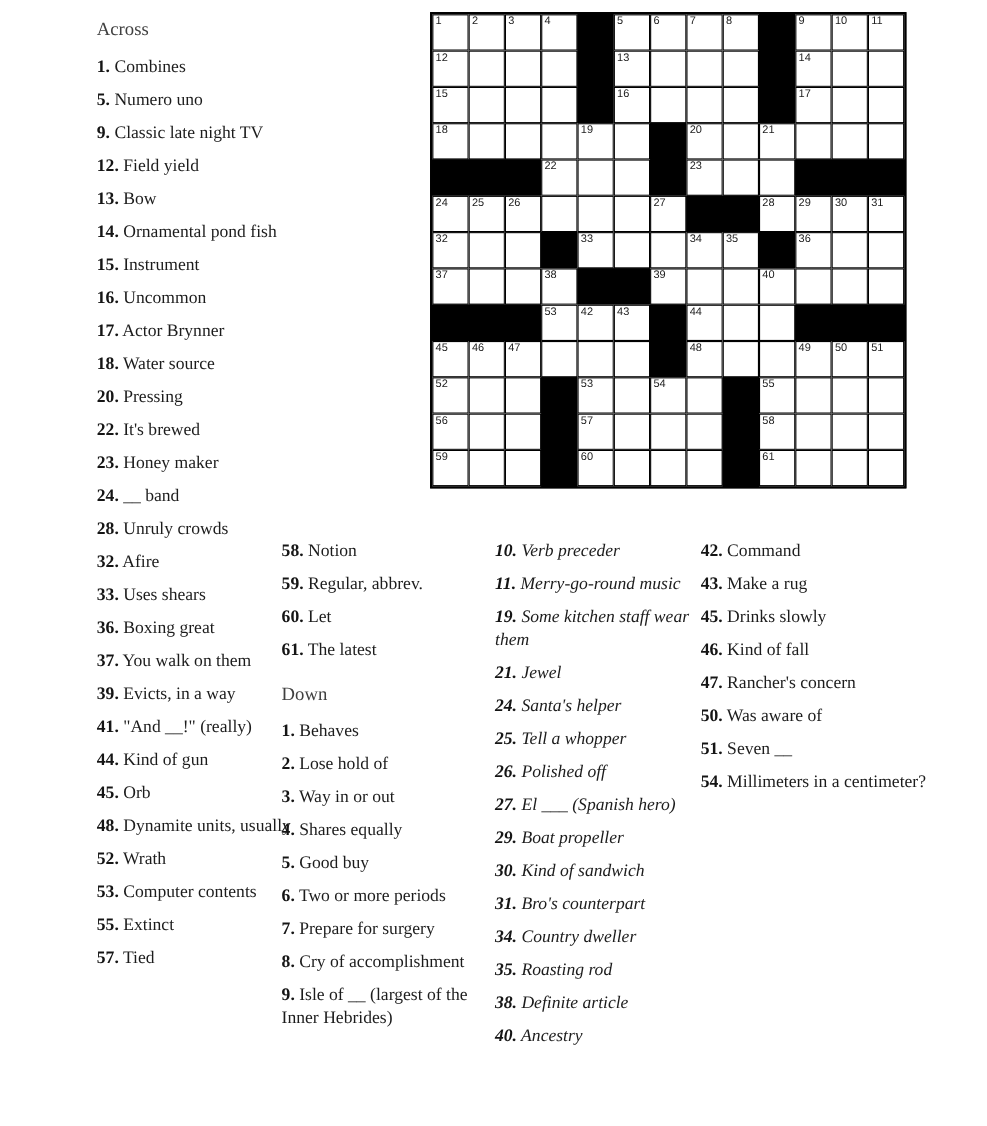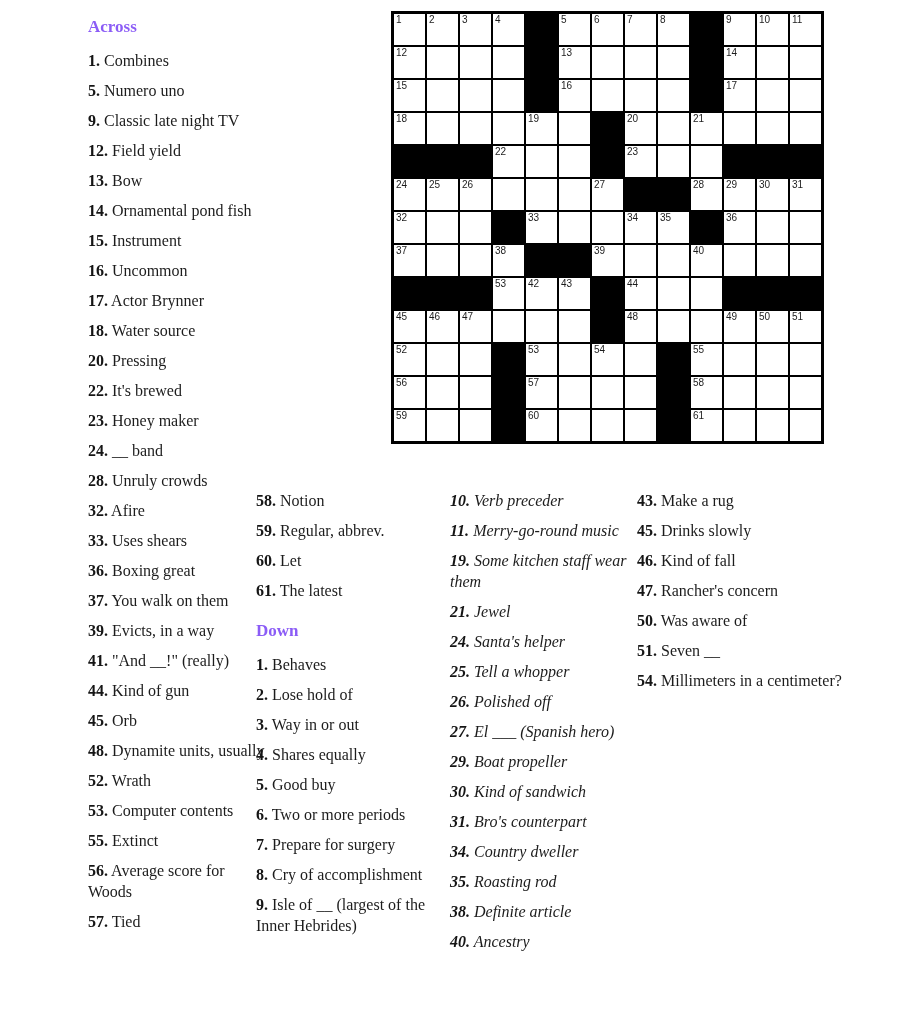--- a/index.html
+++ b/index.html
@@ -13,24 +13,24 @@
     overflow: hidden;
   }
   .clue-col { position: absolute; }
   #col1 { left: 88px;  top: 16px;  width: 178px; }
   #col2 { left: 256px; top: 490px; width: 170px; }
   #col3 { left: 450px; top: 490px; width: 196px; font-style: italic; }
   #col4 { left: 637px; top: 490px; width: 232px; }
 
   .section-header {
     font-size: 17px;
-    font-weight: bold;
+    font-weight: normal;
     line-height: 21px;
     margin-bottom: 13px;
-    color: #8b5cf6;
+    color: #404040;
   }
   .down-header { margin-top: 19px; }
 
   .clue {
     font-size: 16px;
     line-height: 21px;
     margin-bottom: 9px;
   }
   .clue b { font-weight: bold; color: #151515; }
 
@@ -383,21 +383,20 @@
         <div class="clue"><b>36.</b><span> Boxing great</span></div>
         <div class="clue"><b>37.</b><span> You walk on them</span></div>
         <div class="clue"><b>39.</b><span> Evicts, in a way</span></div>
         <div class="clue"><b>41.</b><span> "And __!" (really)</span></div>
         <div class="clue"><b>44.</b><span> Kind of gun</span></div>
         <div class="clue"><b>45.</b><span> Orb</span></div>
         <div class="clue"><b>48.</b><span> Dynamite units, usually</span></div>
         <div class="clue"><b>52.</b><span> Wrath</span></div>
         <div class="clue"><b>53.</b><span> Computer contents</span></div>
         <div class="clue"><b>55.</b><span> Extinct</span></div>
-        <div class="clue"><b>56.</b><span> Average score for Woods</span></div>
         <div class="clue"><b>57.</b><span> Tied</span></div>
       </div>
   </div>
 
   <div class="clue-col" id="col2">
     <div>
         <div class="clue"><b>58.</b><span> Notion</span></div>
         <div class="clue"><b>59.</b><span> Regular, abbrev.</span></div>
         <div class="clue"><b>60.</b><span> Let</span></div>
         <div class="clue"><b>61.</b><span> The latest</span></div>
@@ -431,20 +430,21 @@
         <div class="clue"><b>31.</b><span> Bro's counterpart</span></div>
         <div class="clue"><b>34.</b><span> Country dweller</span></div>
         <div class="clue"><b>35.</b><span> Roasting rod</span></div>
         <div class="clue"><b>38.</b><span> Definite article</span></div>
         <div class="clue"><b>40.</b><span> Ancestry</span></div>
       </div>
   </div>
 
   <div class="clue-col" id="col4">
     <div>
+        <div class="clue"><b>42.</b><span> Command</span></div>
         <div class="clue"><b>43.</b><span> Make a rug</span></div>
         <div class="clue"><b>45.</b><span> Drinks slowly</span></div>
         <div class="clue"><b>46.</b><span> Kind of fall</span></div>
         <div class="clue"><b>47.</b><span> Rancher's concern</span></div>
         <div class="clue"><b>50.</b><span> Was aware of</span></div>
         <div class="clue"><b>51.</b><span> Seven __</span></div>
         <div class="clue"><b>54.</b><span> Millimeters in a centimeter?</span></div>
       </div>
   </div>
 

